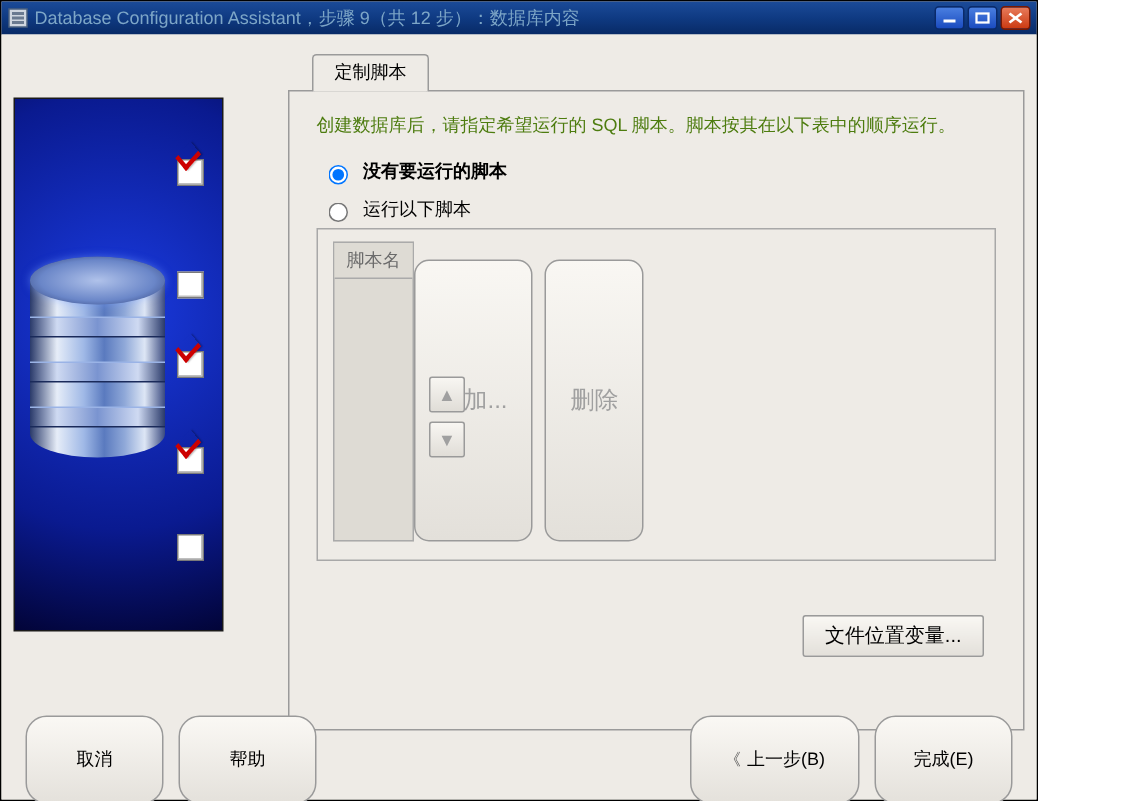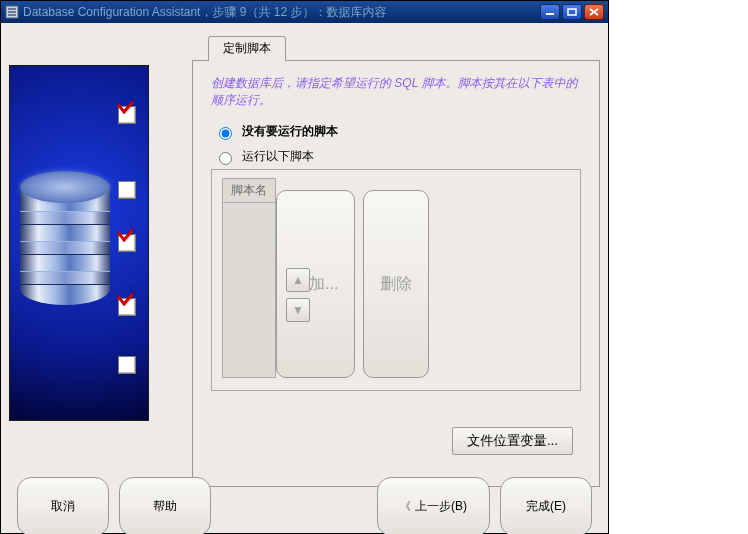--- a/index.html
+++ b/index.html
@@ -5,21 +5,21 @@
   * { box-sizing: border-box; }
   body {
     margin: 0;
     padding: 0;
     font-family: "Microsoft YaHei", SimSun, Arial, sans-serif;
     font-size: 12px;
     background: #fff;
     overflow: hidden;
   }
   .window {
-    width: 609px;
+    width: 692px;
     height: 534px;
     background: #eeebe6;
     display: flex;
     flex-direction: column;
     border: 1px solid #000;
   }
   
   .titlebar {
     height: 22px;
     background: linear-gradient(to bottom,#1b4b99 0%,#0f3a82 50%,#082a66 100%);
@@ -138,21 +138,21 @@
     cursor:pointer;
   }
   .tabpage {
     flex:1;
     border:1px solid #9a9a9a;
     background:#eeebe6;
     padding:14px 18px 14px 18px;
     display:flex;flex-direction:column;
     min-height:0;
   }
-  .instruction { margin-bottom:10px; color:#8b5cf6;font-style:italic; }
+  .instruction { margin-bottom:10px; color:#4d7c0f; }
   .radio-row { display:flex;align-items:flex-end;gap:6px;margin:4px 0; }
   .radio-row input { margin:0 4px 0 8px; }
   .radio-row label { font-weight:bold; }
   .scripts-fieldset{
     border:1px solid #a8a8a8;
     background:#eeebe6;
     margin-top:4px;
     padding:8px 10px 12px 10px;
     display:flex;flex-direction:row;
     opacity:1;

